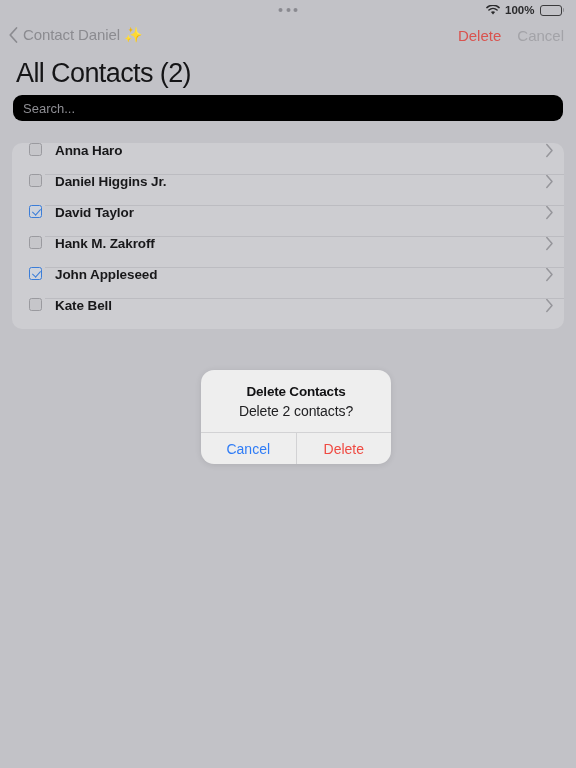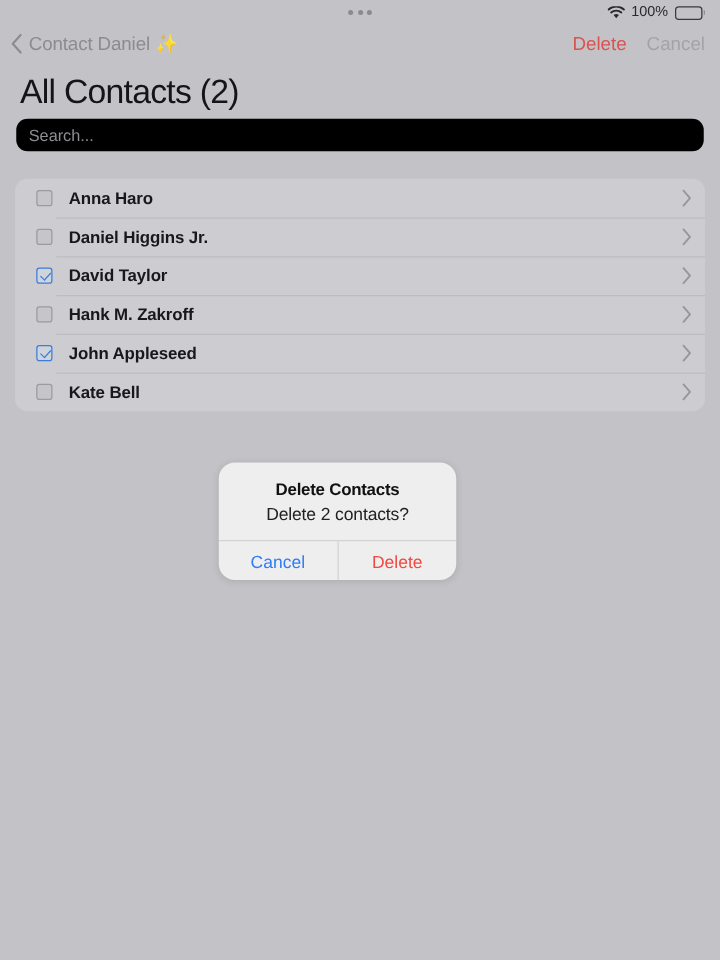--- a/index.html
+++ b/index.html
@@ -39,21 +39,21 @@
     width: 4px; height: 4px;
     border-radius: 50%;
     background: #8a8a90;
     display: block;
   }
   .status-right {
     display: flex;
     align-items: center;
     gap: 5px;
     font-size: 11.5px;
-    font-weight: 400;
+    font-weight: 700;
     color: #2a2a2c;
   }
   .wifi-icon { display: block; }
   .battery {
     display: flex;
     align-items: center;
   }
   .battery-body {
     width: 22px; height: 11px;
     border: 1px solid #3a3a3c;
@@ -138,21 +138,20 @@
   
   .list-wrap { padding: 22px 12px 0 12px; }
   .contact-list {
     background: #cdcdd1;
     border-radius: 10px;
     overflow: hidden;
   }
   .contact-row {
     height: 31px;
     display: flex;
-    align-items: center;
     padding: 0 10px 0 17px;
     position: relative;
     cursor: pointer;
   }
   .contact-row + .contact-row::before {
     content: "";
     position: absolute;
     left: 33px;
     right: 0;
     top: 0;
@@ -198,21 +197,21 @@
   .dim-overlay {
     position: absolute;
     inset: 0;
     background: rgba(0,0,0,0.0);
     pointer-events: none;
   }
 
   
   .alert-dialog {
     position: absolute;
-    left: 175px;
+    left: 201px;
     top: 370px;
     width: 190px;
     background: #eeeeee;
     border-radius: 13px;
     overflow: hidden;
     box-shadow: 0 1px 6px rgba(0,0,0,0.10);
   }
   .alert-content {
     padding: 14px 14px 13px 14px;
     text-align: center;

